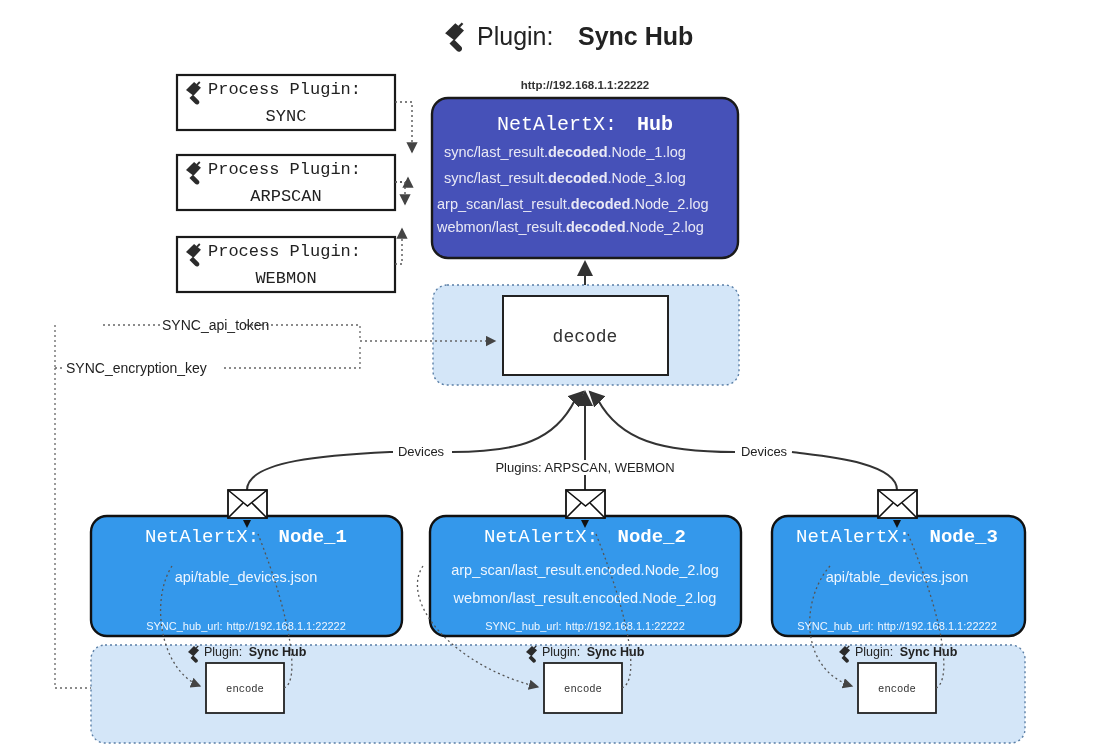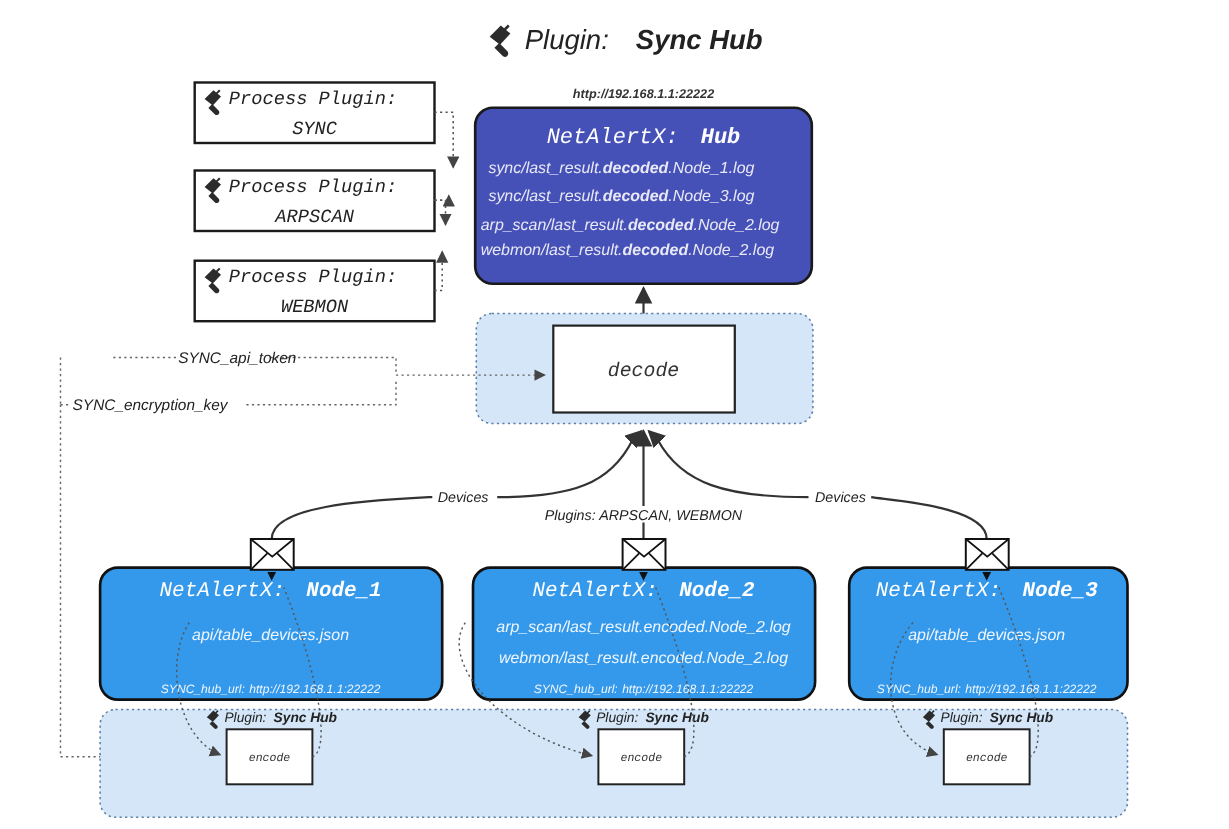--- a/index.html
+++ b/index.html
@@ -1,18 +1,18 @@
 <!DOCTYPE html>
 <html><head>
 <meta charset="utf-8">
 <style>
   html,body{margin:0;padding:0;background:#ffffff;}
   body{width:1117px;height:754px;overflow:hidden;
        font-family:"Liberation Sans", sans-serif;color:#222;}
-  #stage{position:relative;width:1117px;height:754px;font-style:italic;}
+  #stage{position:relative;width:1117px;height:754px;}
   svg#diagram{position:absolute;left:0;top:0;width:1117px;height:754px;}
   .mono{font-family:"Liberation Mono", monospace;}
   .sans{font-family:"Liberation Sans", sans-serif;}
   text{dominant-baseline:middle;}
 </style>
 </head>
 <body>
 
 <div id="stage">
 <svg id="diagram" viewBox="0 0 1117 754">

